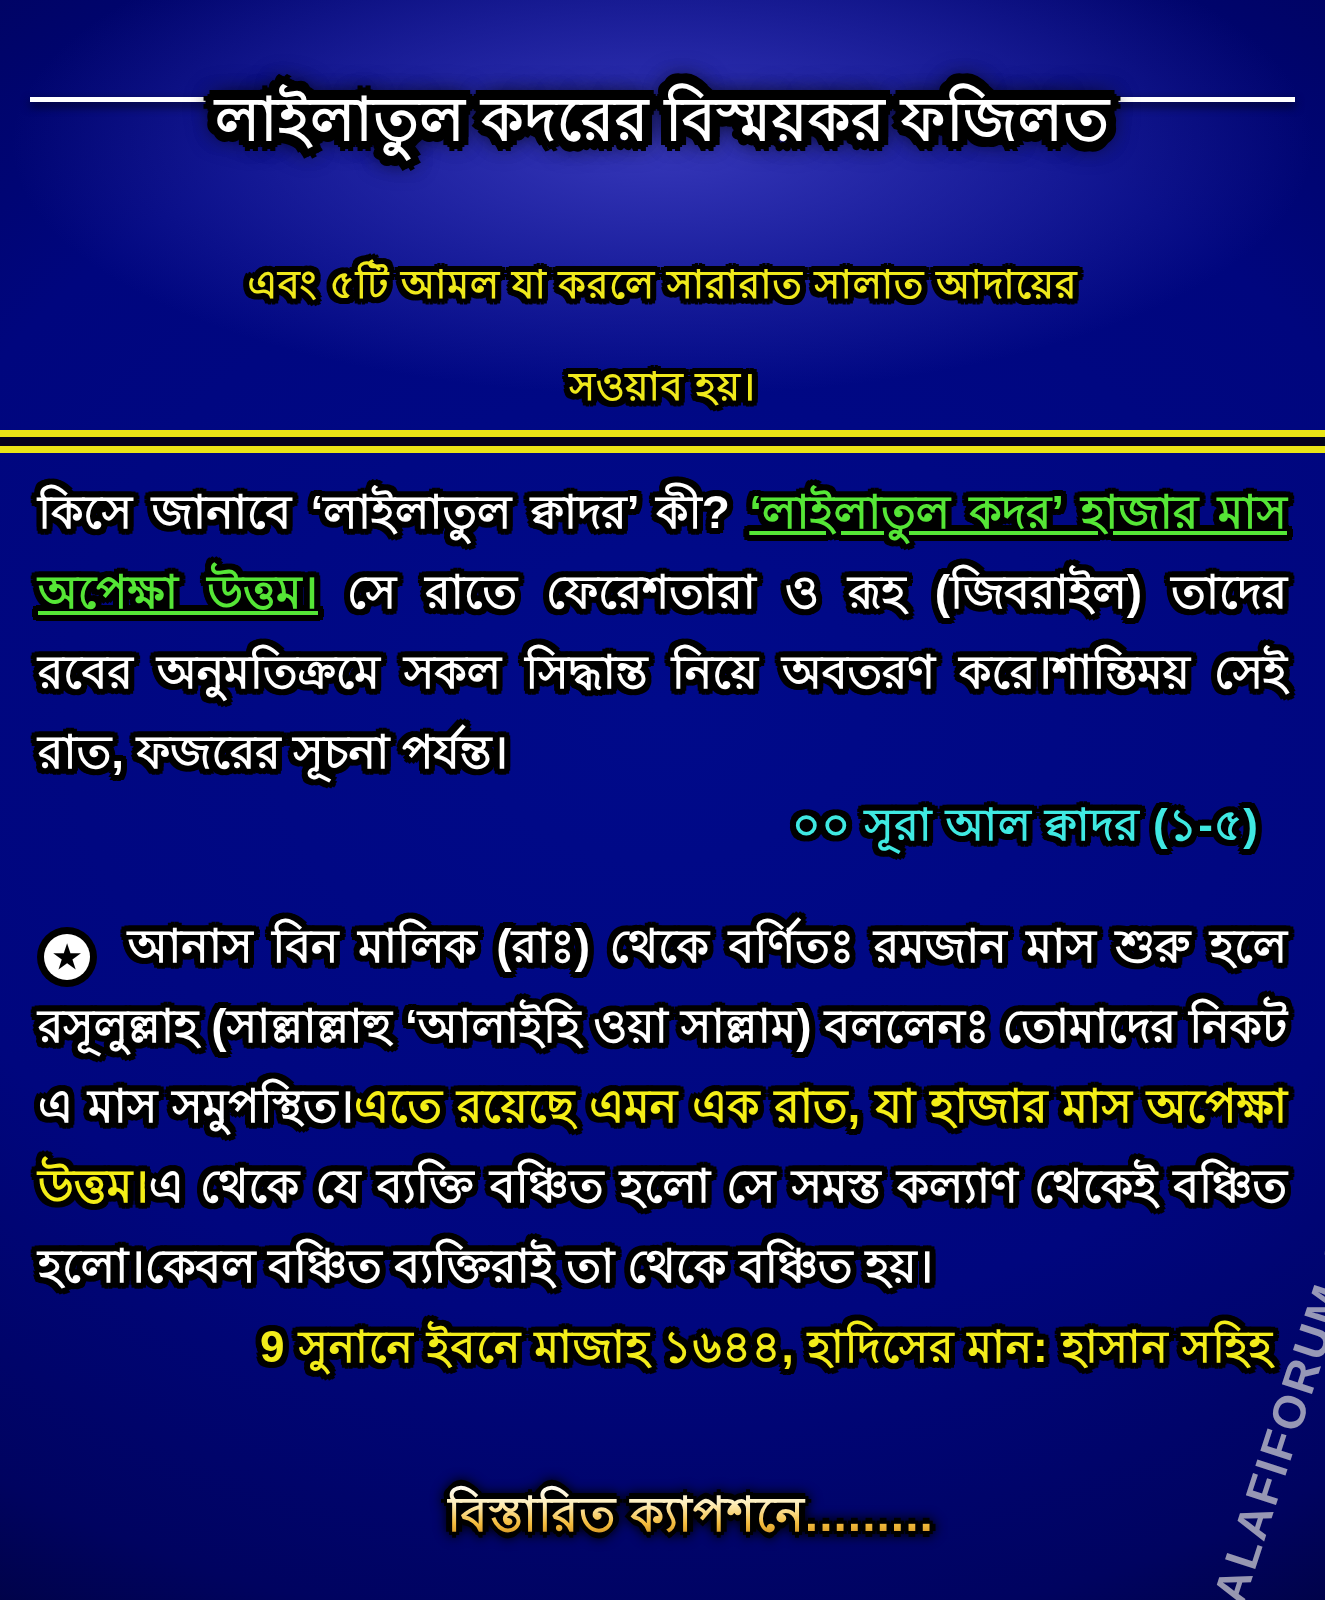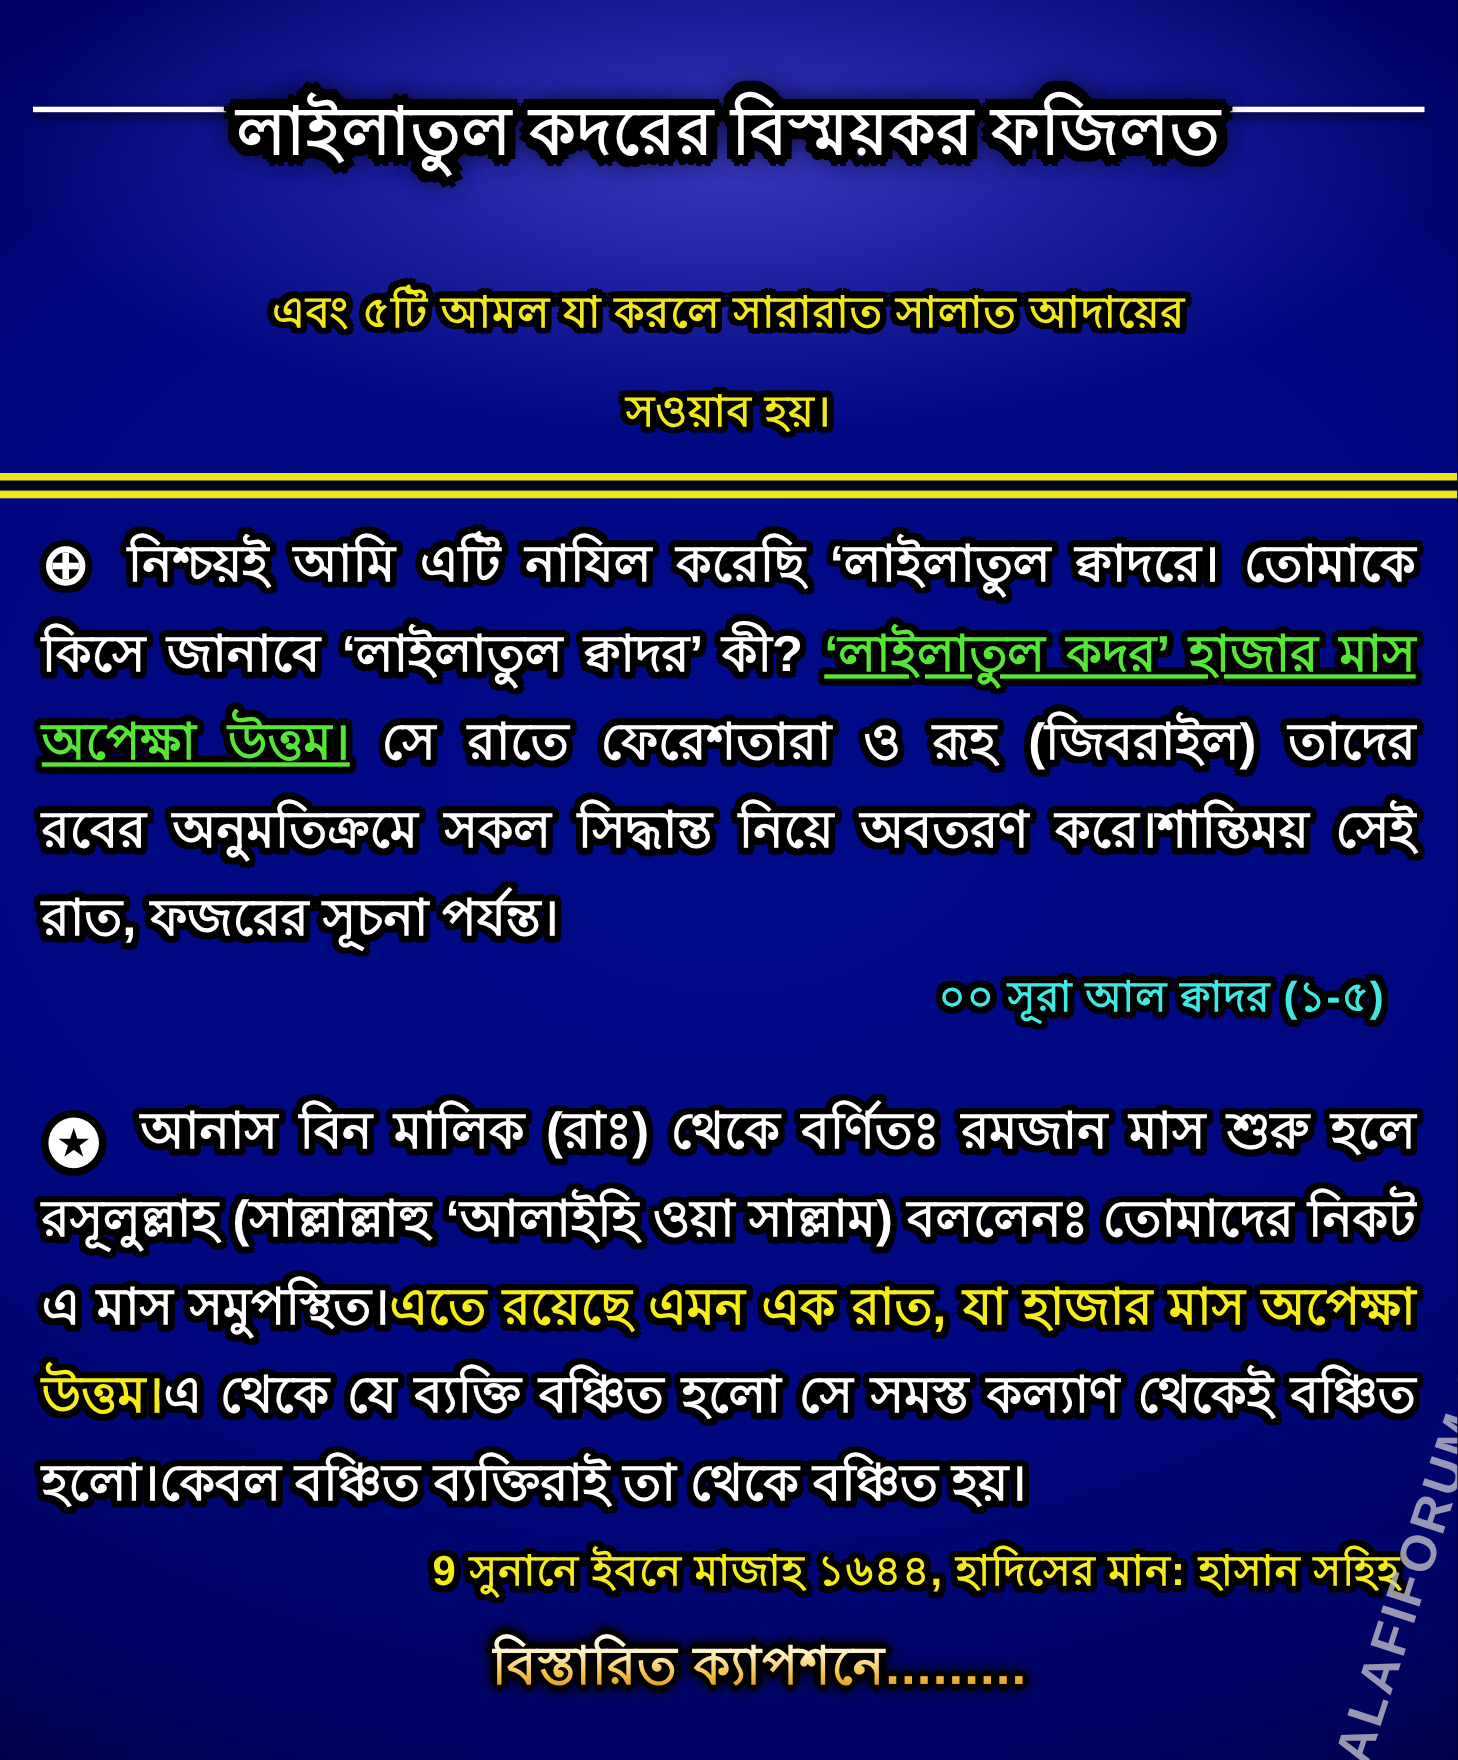--- a/index.html
+++ b/index.html
@@ -41,21 +41,21 @@
     position:absolute;top:97px;left:30px;right:30px;height:5px;
     background:#ffffff;z-index:2;
     box-shadow:0 4px 10px rgba(0,0,0,.8);
   }
   .subtitle{
     position:absolute;left:20px;right:20px;text-align:center;
     font-weight:bold;font-size:39px;line-height:86px;
     color:#efe91b;z-index:3;letter-spacing:1px;
   }
   .s1{top:242px;}
-  .s2{top:332px;}
+  .s2{top:344px;}
   .divider{position:absolute;top:430px;left:0;right:0;z-index:3;}
   .divider .bar{height:7px;background:#e9e516;}
   .divider .gap{height:9px;background:#04041c;}
   .body{
     position:absolute;top:472px;left:38px;right:38px;z-index:3;
     font-weight:bold;font-size:46px;
   }
   .para .line{
     line-height:80px;
     text-align:justify;text-align-last:justify;
@@ -67,21 +67,21 @@
   .seg-y{color:#f4ee16;}
   .seg-bp{color:#ffffff;font-size:52px;margin-right:12px;vertical-align:-3px;}
   .seg-bs{
     display:inline-flex;align-items:center;justify-content:center;
     width:46px;height:46px;border-radius:50%;
     background:#ffffff;color:#000;font-size:32px;
     box-shadow:0 0 0 7px #000;
     text-shadow:none;margin:0 18px 0 6px;vertical-align:-6px;
   }
   .cite{
-    text-align:right;font-size:38px;line-height:62px;letter-spacing:1px;
+    text-align:right;font-size:44px;line-height:62px;letter-spacing:1px;
   }
   .cite.cyan{color:#3fe9e2;padding-right:28px;margin-top:2px;}
   .cite.yellow{color:#f2ec1a;padding-right:14px;margin-top:10px;}
   .p2{margin-top:50px;}
   .footer-wrap{
     position:absolute;top:1478px;left:0;right:0;text-align:center;z-index:3;
     filter:
       drop-shadow(3px 3px 0 #000) drop-shadow(-3px 3px 0 #000)
       drop-shadow(3px -3px 0 #000) drop-shadow(-3px -3px 0 #000)
       drop-shadow(0 0 6px #000);
@@ -114,21 +114,20 @@
   <div class="subtitle s2 ol-s">সওয়াব হয়।</div>
 
   <div class="divider">
     <div class="bar"></div>
     <div class="gap"></div>
     <div class="bar"></div>
   </div>
 
   <div class="body">
     <div class="para ol-s">
-        <div class="line"><span class="seg-bp">⊕</span><span class="seg-w"> নিশ্চয়ই আমি এটি নাযিল করেছি ‘লাইলাতুল ক্বাদরে। তোমাকে</span></div>
         <div class="line"><span class="seg-w">কিসে জানাবে ‘লাইলাতুল ক্বাদর’ কী? </span><span class="seg-g">‘লাইলাতুল কদর’ হাজার মাস</span></div>
         <div class="line"><span class="seg-g">অপেক্ষা উত্তম।</span><span class="seg-w">  সে রাতে ফেরেশতারা ও রূহ (জিবরাইল) তাদের</span></div>
         <div class="line"><span class="seg-w">রবের অনুমতিক্রমে সকল সিদ্ধান্ত নিয়ে অবতরণ করে।শান্তিময় সেই</span></div>
         <div class="line noj"><span class="seg-w">রাত, ফজরের সূচনা পর্যন্ত।</span></div>
       </div>
     <div class="cite cyan ol-s">০০ সূরা আল ক্বাদর (১-৫)</div>
     <div class="para p2 ol-s">
         <div class="line"><span class="seg-bs">★</span><span class="seg-w"> আনাস বিন মালিক (রাঃ) থেকে বর্ণিতঃ রমজান মাস শুরু হলে</span></div>
         <div class="line"><span class="seg-w">রসূলুল্লাহ (সাল্লাল্লাহু ‘আলাইহি ওয়া সাল্লাম) বললেনঃ তোমাদের নিকট</span></div>
         <div class="line"><span class="seg-w">এ মাস সমুপস্থিত।</span><span class="seg-y">এতে রয়েছে এমন এক রাত, যা হাজার মাস অপেক্ষা</span></div>

